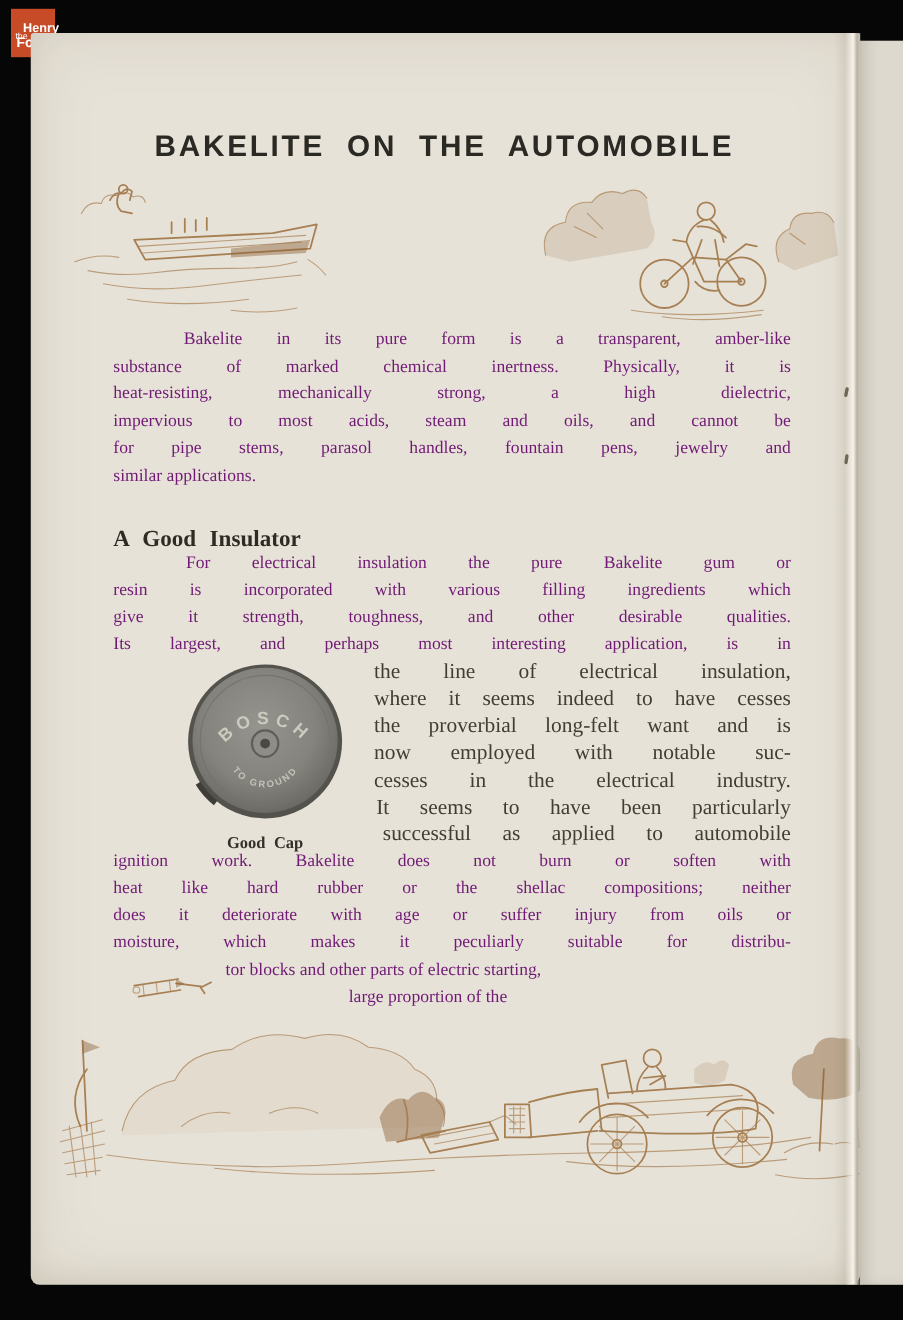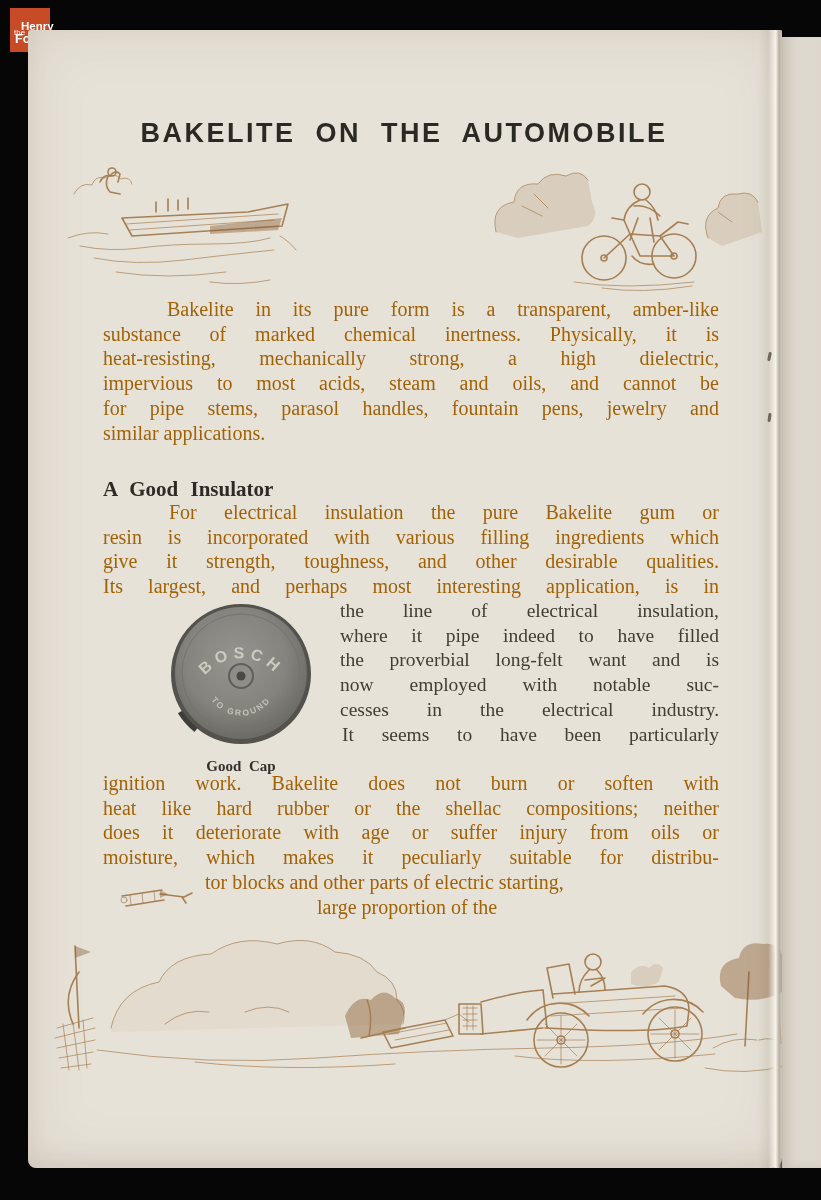--- a/index.html
+++ b/index.html
@@ -24,21 +24,21 @@
   #hf-henry{position:absolute;left:11px;top:13px;font-size:11.5px;font-weight:bold;}
   #hf-ford{position:absolute;left:5px;top:25px;font-size:12.5px;font-weight:bold;}
   
   #title{position:absolute;left:0;top:88px;width:752px;text-align:center;
          font-family:"Liberation Sans","DejaVu Sans",sans-serif;font-weight:bold;
          font-size:27px;letter-spacing:2.5px;word-spacing:10px;color:#2b2924;}
   #subtitle{position:absolute;left:251px;top:144px;width:220px;text-align:center;color:#332f28;}
   #subtitle .sline{font-size:19px;font-weight:bold;line-height:26.5px;word-spacing:6px;}
   #subtitle .sline:nth-child(3){font-size:17px;}
   
-  .col{position:absolute;left:75px;width:616px;color:#a16207;font-size:20px;}
+  .col{position:absolute;left:75px;width:616px;color:#701a75;font-size:16px;}
   .tline{line-height:24.7px;text-align:justify;text-align-last:justify;white-space:normal;}
   #intro{top:267px;}
   #intro .tline:first-child{padding-left:64px;}
   #intro .tline:last-child{text-align-last:left;}
   #heading{position:absolute;left:75px;top:447px;font-size:21px;font-weight:bold;
            word-spacing:7px;color:#2e2b24;}
   #para2{top:470px;}
   #para2 .tline:first-child{padding-left:66px;}
   #wraptext{position:absolute;left:312px;top:569px;width:379px;color:#423d32;font-size:19.5px;}
   #wraptext .tline:nth-child(6){padding-left:2px;}
@@ -150,25 +150,26 @@
         </text>
         <text font-family="Liberation Sans, sans-serif" font-size="8.5" font-weight="bold" fill="#c5c2b7" letter-spacing="2">
           <textPath href="#arcBot" startOffset="50%" text-anchor="middle">TO GROUND</textPath>
         </text>
       </svg>
       <div id="capcaption">Good Cap</div>
     </div>
 
     <div id="wraptext">
         <div class="tline">the line of electrical insulation,</div>
-        <div class="tline">where it pipe indeed to have filled</div>
+        <div class="tline">where it seems indeed to have cesses</div>
         <div class="tline">the proverbial long-felt want and is</div>
         <div class="tline">now employed with notable suc-</div>
         <div class="tline">cesses in the electrical industry.</div>
         <div class="tline">It seems to have been particularly</div>
+        <div class="tline">successful as applied to automobile</div>
       </div>
 
     <div id="para3" class="col">
         <div class="tline">ignition work.  Bakelite does not burn or soften with</div>
         <div class="tline">heat like hard rubber or the shellac compositions; neither</div>
         <div class="tline">does it deteriorate with age or suffer injury from oils or</div>
         <div class="tline">moisture, which makes it peculiarly suitable for distribu-</div>
       </div>
 
     <div id="taper" class="col">

